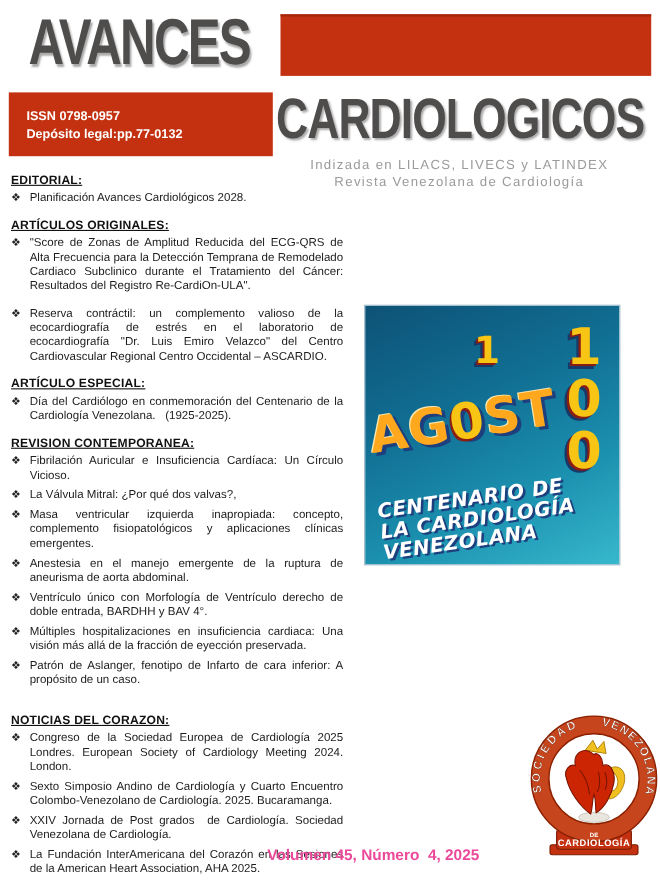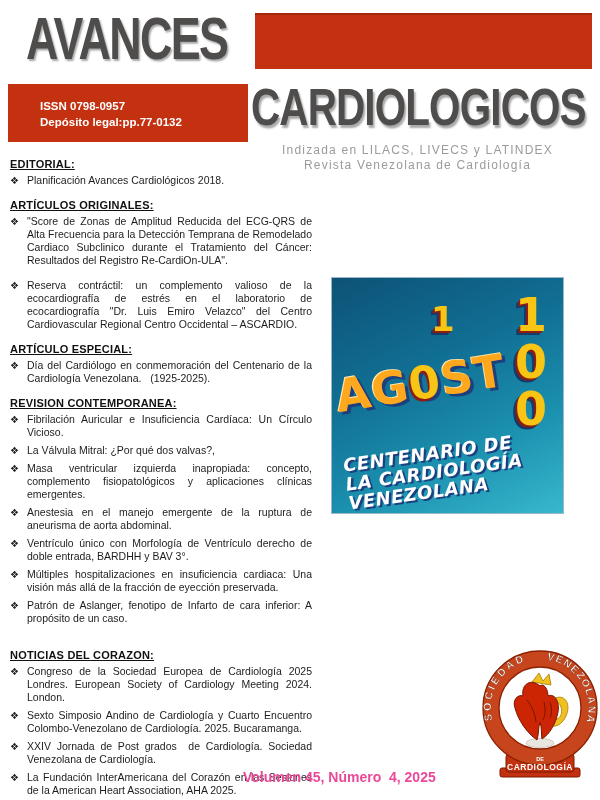--- a/index.html
+++ b/index.html
@@ -16,21 +16,21 @@
   }
   .title-avances {
     position:absolute; left:26px; top:4px;
     font-size:56px; font-weight:bold; color:#4f4c4c; white-space:nowrap;
     letter-spacing:-2px; transform:scaleX(0.80) scaleY(1.05); transform-origin:left top;
     text-shadow:2px 2px 2px #a9a9a9;
   }
   .issn-bar {
     position:absolute; left:8px; top:84px; width:240px; height:58px;
     background:#c33110; color:#ffffff; font-weight:bold; font-size:11.5px;
-    line-height:16px; padding:14px 0 0 32px;
+    line-height:16px; padding:14px 0 0 16px;
   }
   .title-cardiologicos {
     position:absolute; left:251px; top:77px;
     font-size:47px; font-weight:bold; color:#4f4c4c; white-space:nowrap;
     letter-spacing:-1px; transform:scaleX(0.86) scaleY(1.10); transform-origin:left top;
     text-shadow:2px 2px 2px #a9a9a9;
   }
   .subtitle-box {
     position:absolute; left:240px; top:143px; width:355px;
     text-align:center; color:#9b9b9b; font-size:12px; line-height:14.5px;
@@ -106,21 +106,21 @@
 <div class="subtitle-box">
   <div>Indizada en LILACS, LIVECS y LATINDEX</div>
   <div>Revista Venezolana de Cardiología</div>
 </div>
 
 <div class="toc">
 
   <div class="sec-heading first">EDITORIAL:</div>
   <div class="toc-item">
     <span class="bullet">❖</span>
-    <span class="txt">Planificación Avances Cardiológicos 2018.</span>
+    <span class="txt">Planificación Avances Cardiológicos 2028.</span>
   </div>
 
   <div class="sec-heading">ARTÍCULOS ORIGINALES:</div>
   <div class="toc-item gap-after">
     <span class="bullet">❖</span>
     <span class="txt">"Score de Zonas de Amplitud Reducida del ECG-QRS de Alta Frecuencia para la Detección Temprana de Remodelado Cardiaco Subclinico durante el Tratamiento del Cáncer: Resultados del Registro Re-CardiOn-ULA".</span>
   </div>
   <div class="toc-item">
     <span class="bullet">❖</span>
     <span class="txt">Reserva contráctil: un complemento valioso de la ecocardiografía de estrés en el laboratorio de ecocardiografía "Dr. Luis Emiro Velazco" del Centro Cardiovascular Regional Centro Occidental – ASCARDIO.</span>
@@ -145,21 +145,21 @@
     <span class="bullet">❖</span>
     <span class="txt">Masa ventricular izquierda inapropiada: concepto, complemento fisiopatológicos y aplicaciones clínicas emergentes.</span>
   </div>
   <div class="toc-item">
     <span class="bullet">❖</span>
     <span class="txt">Anestesia en el manejo emergente de la ruptura de aneurisma de aorta abdominal.</span>
   </div>
 
   <div class="toc-item">
     <span class="bullet">❖</span>
-    <span class="txt">Ventrículo único con Morfología de Ventrículo derecho de doble entrada, BARDHH y BAV 3°.</span>
+    <span class="txt">Ventrículo único con Morfología de Ventrículo derecho de doble entrada, BARDHH y BAV 4°.</span>
   </div>
   <div class="toc-item">
     <span class="bullet">❖</span>
     <span class="txt">Múltiples hospitalizaciones en insuficiencia cardiaca: Una visión más allá de la fracción de eyección preservada.</span>
   </div>
   <div class="toc-item">
     <span class="bullet">❖</span>
     <span class="txt">Patrón de Aslanger, fenotipo de Infarto de cara inferior: A propósito de un caso.</span>
   </div>
 

